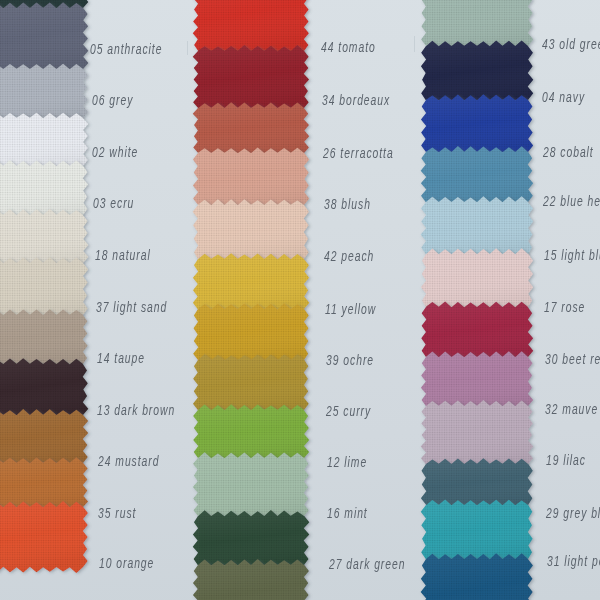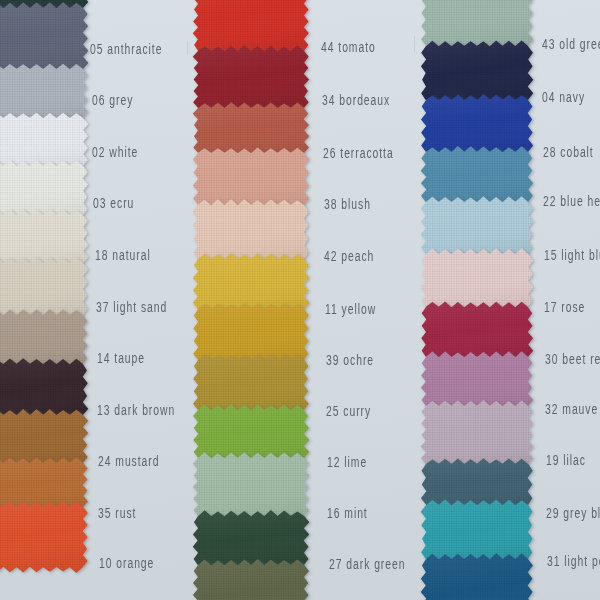--- a/index.html
+++ b/index.html
@@ -1,21 +1,21 @@
 <!DOCTYPE html>
 <html><head>
 <meta charset="utf-8">
 <style>
   html,body{margin:0;padding:0;background:#d7dee3;}
   body{width:600px;height:600px;overflow:hidden;
        font-family:"Liberation Sans","DejaVu Sans",sans-serif;}
   #stage{position:relative;width:600px;height:600px;overflow:hidden;
          background:
            linear-gradient(178deg, #d9e0e5 0%, #d5dce1 38%, #d1d8de 72%, #ccd4da 100%),
-           #d7dee3;}
+           #d7dee3; font-style: italic;}
   .tick{position:absolute;width:1px;background:#b9c2ca;opacity:.55;}
   .label{filter:blur(0.32px);position:absolute;white-space:nowrap;color:#5b636c;
          font-size:14px;letter-spacing:1.3px;line-height:1;
          transform:scaleX(0.74);transform-origin:left center;}
 </style>
 </head>
 <body>
 
 <div id="stage">
   <svg id="swatches" width="600" height="600" viewBox="0 0 600 600" style="filter:blur(0.45px)">

